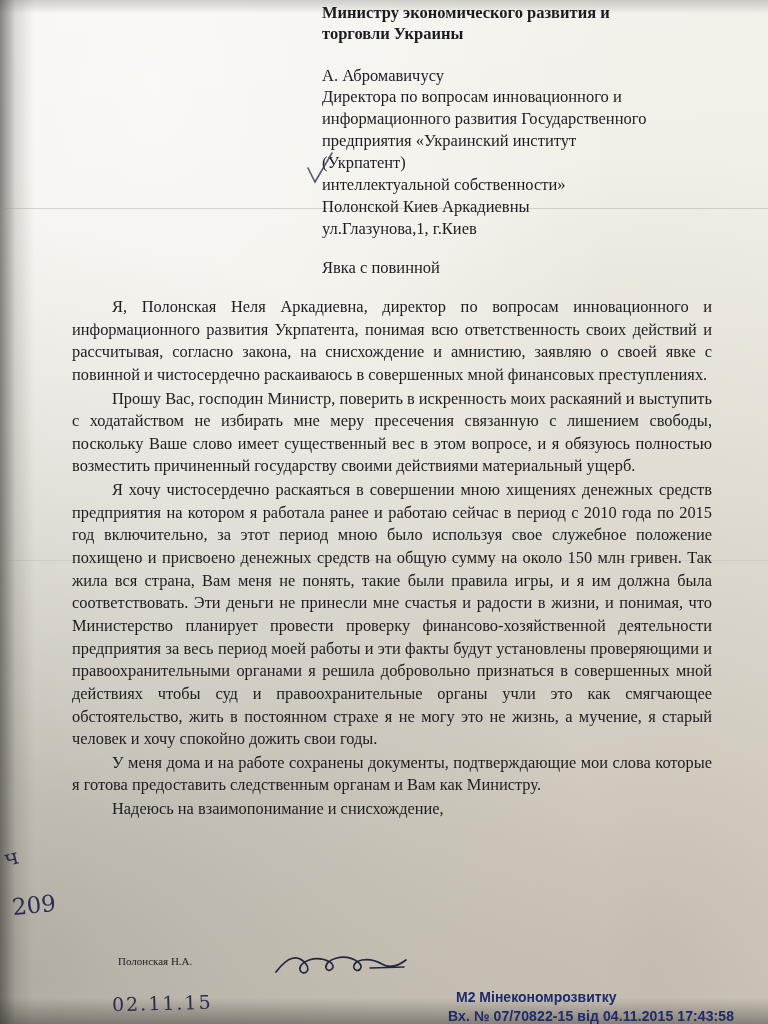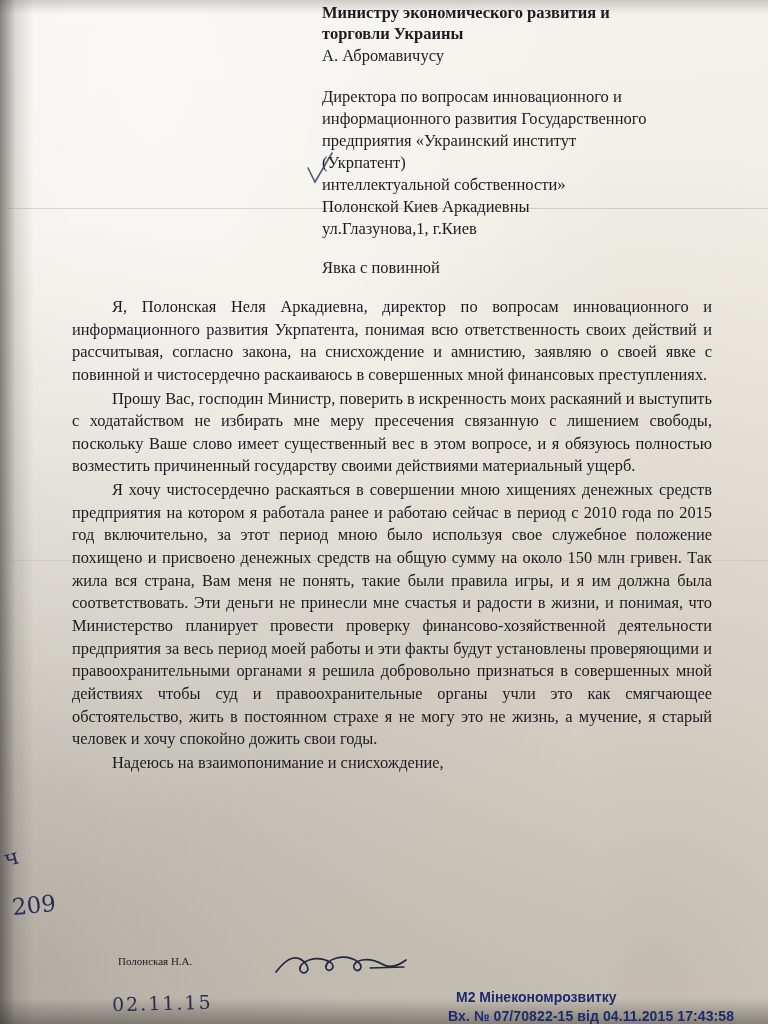--- a/index.html
+++ b/index.html
@@ -63,21 +63,21 @@
     left: 322px;
     top: 2px;
     width: 400px;
     font-size: 16.5px;
     line-height: 1.30;
   }
   .addressee .bold {
     font-weight: bold;
   }
   .addressee .name {
-    margin-top: 0;
+    margin-top: 20px;
     font-weight: normal;
   }
 
   .sender {
     position: absolute;
     left: 322px;
     top: 86px;
     width: 392px;
     font-size: 16.5px;
     line-height: 1.33;
@@ -221,20 +221,21 @@
     <svg class="check-mark" viewBox="0 0 28 34">
       <path d="M2 16 L9 30 L26 1" fill="none" stroke="#3a3d63" stroke-width="1.6" stroke-linecap="round" opacity="0.85"></path>
     </svg>
 
     <div class="title">Явка с повинной</div>
 
     <div class="body">
       <p class="p-main">Я, Полонская Неля Аркадиевна, директор по вопросам инновационного и информационного развития Укрпатента, понимая всю ответственность своих действий и рассчитывая, согласно закона, на снисхождение и амнистию, заявляю о своей явке с повинной и чистосердечно раскаиваюсь в совершенных мной финансовых преступлениях.</p>
       <p class="p-main">Прошу Вас, господин Министр, поверить в искренность моих раскаяний и выступить с ходатайством не избирать мне меру пресечения связанную с лишением свободы, поскольку Ваше слово имеет существенный вес в этом вопросе, и я обязуюсь полностью возместить причиненный государству своими действиями материальный ущерб.</p>
       <p class="p-main">Я хочу чистосердечно раскаяться в совершении мною хищениях денежных средств предприятия на котором я работала ранее и работаю сейчас в период с 2010 года по 2015 год включительно, за этот период мною было используя свое служебное положение похищено и присвоено денежных средств на общую сумму на около 150 млн гривен. Так жила вся страна, Вам меня не понять, такие были правила игры, и я им должна была соответствовать. Эти деньги не принесли мне счастья и радости в жизни, и понимая, что Министерство планирует провести проверку финансово-хозяйственной деятельности предприятия за весь период моей работы и эти факты будут установлены проверяющими и правоохранительными органами я решила добровольно признаться в совершенных мной действиях чтобы суд и правоохранительные органы учли это как смягчающее обстоятельство, жить в постоянном страхе я не могу это не жизнь, а мучение, я старый человек и хочу спокойно дожить свои годы.</p>
+      <p class="p-main">У меня дома и на работе сохранены документы, подтверждающие мои слова которые я готова предоставить следственным органам и Вам как Министру.</p>
       <p class="p-main">Надеюсь на взаимопонимание и снисхождение,</p>
     </div>
 
     <div class="signature">Полонская Н.А.</div>
 
     <svg class="sign-scribble" viewBox="0 0 140 34">
       <path d="M4 24 C16 8, 26 6, 34 16 C40 24, 30 28, 28 22 C26 14, 44 6, 58 14 C66 19, 56 26, 54 20 C52 12, 72 4, 86 14 C94 20, 84 26, 82 20 C80 12, 96 8, 110 16 C118 21, 126 18, 134 12" fill="none" stroke="#23263f" stroke-width="1.7" stroke-linecap="round"></path>
       <path d="M98 20 L132 19" fill="none" stroke="#23263f" stroke-width="1.4" stroke-linecap="round"></path>
     </svg>
 

